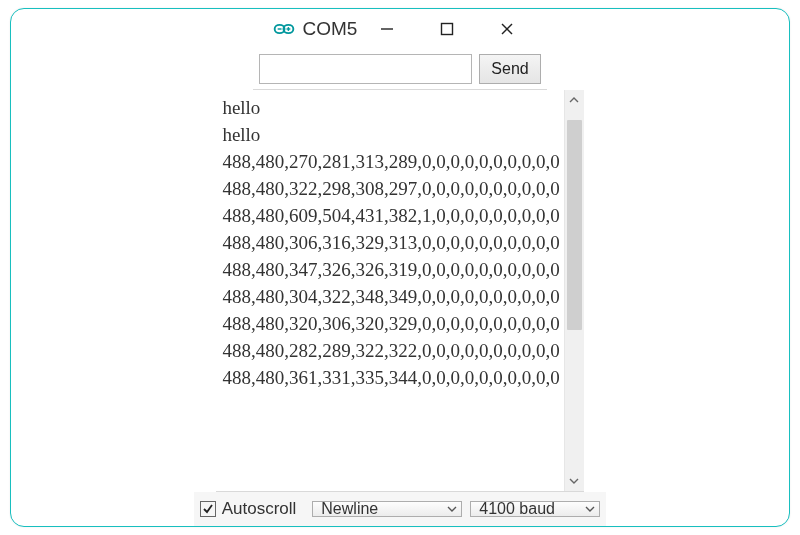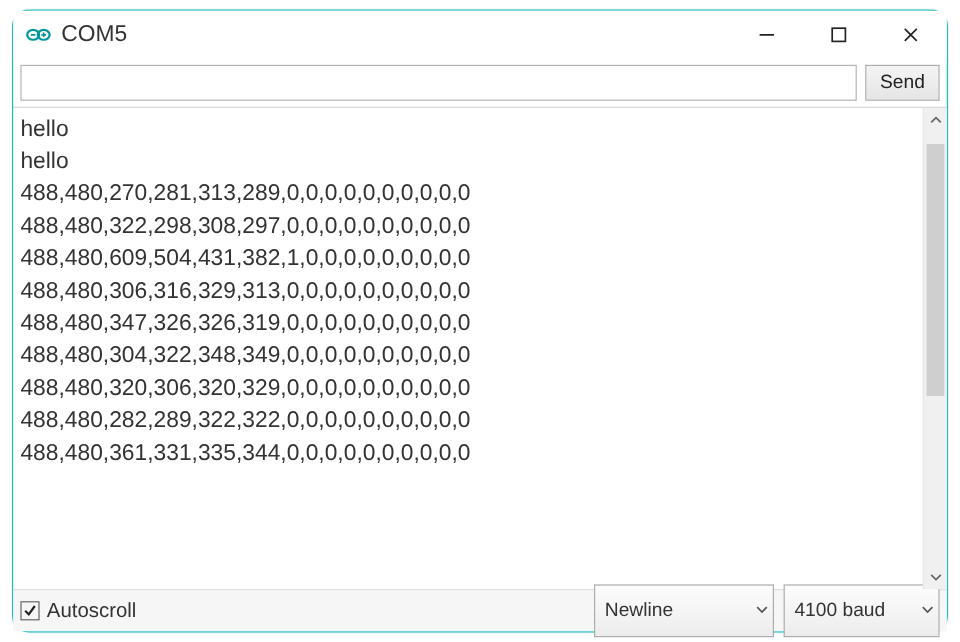--- a/index.html
+++ b/index.html
@@ -14,20 +14,21 @@
   .window {
     width: 780px;
     height: 519px;
     margin: 8px 10px;
     border: 1px solid #18bfbf;
     background: #fff;
     display: flex;
     flex-direction: column;
     box-shadow: 0 0 2px rgba(0,0,0,0.08);
     border-radius: 14px;
+    align-items: center;
   }
   
   .titlebar {
     height: 40px;
     display: flex;
     align-items: center;
     padding: 0 0 0 10px;
     background: #fff;
   }
   .app-icon {
@@ -81,21 +82,21 @@
   
   .output-wrap {
     flex: 1;
     display: flex;
     border-bottom: 1px solid #d9d9d9;
     min-height: 0;
   }
   .output {
     flex: 1;
     padding: 4px 4px 4px 6px;
-    font-family: Liberation Sans, sans-serif;
+    font-family: Liberation Serif, serif;
     font-size: 19px;
     line-height: 27px;
     color: #333;
     white-space: pre;
     overflow: hidden;
   }
   .vscrollbar {
     width: 20px;
     background: #f0f0f0;
     position: relative;
@@ -141,21 +142,21 @@
   .chk {
     width: 16px; height: 16px;
     border: 1px solid #666;
     display: inline-flex;
     align-items: center;
     justify-content: center;
   }
   .chk svg { display:block; }
   .bb-spacer { flex: 1; }
   .combo {
-    height: 44px;
+    height: 16px;
     min-width: 150px;
     background: linear-gradient(#fdfdfd,#ececec);
     border: 1px solid #adadad;
     display: flex;
     align-items: center;
     justify-content: space-between;
     padding: 0 4px 0 8px;
     font-size: 16px;
     color: #333;
   }

